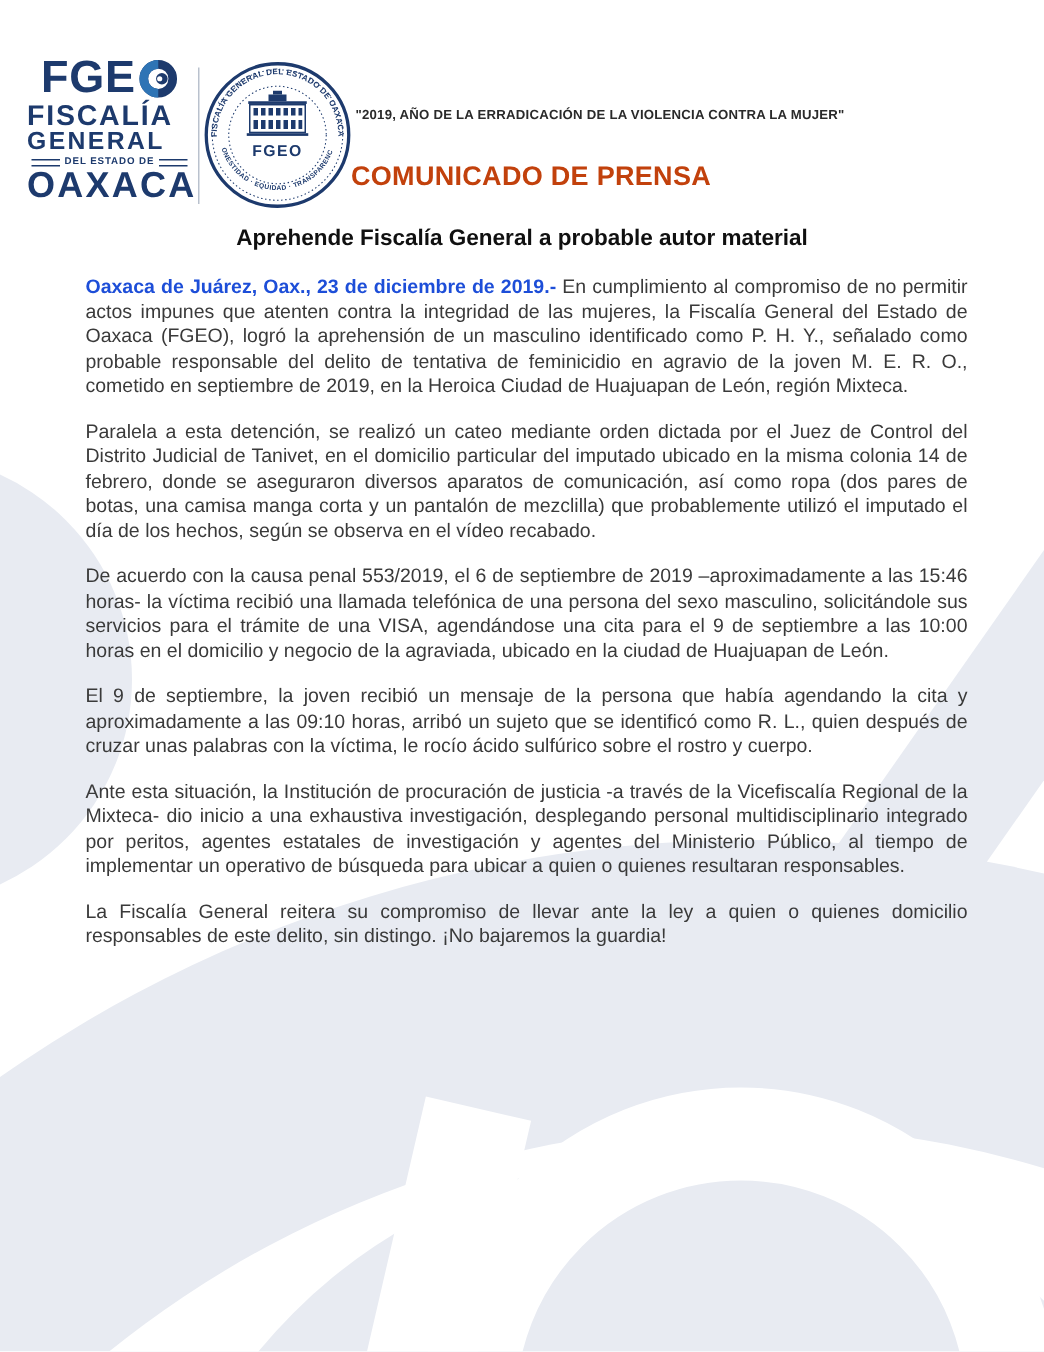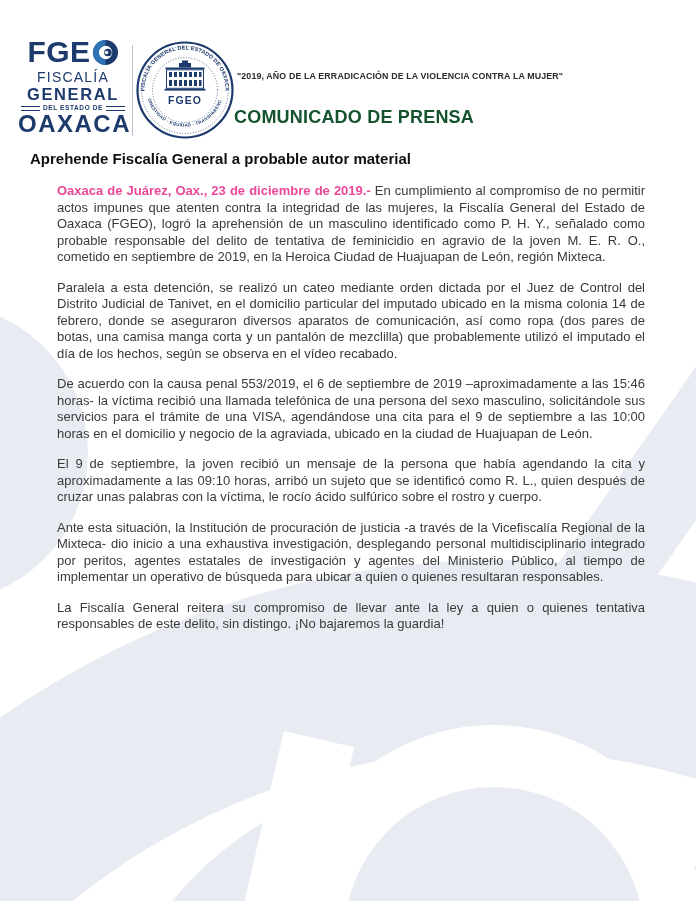--- a/index.html
+++ b/index.html
@@ -13,38 +13,38 @@
   .wm-right-band{left:520px;top:458px;width:270px;height:88px;background:#e8ebf2;transform:rotate(-55deg);}
   .wm-outer{left:-370px;top:560px;width:1740px;height:1740px;border-radius:50%;background:#e8ebf2;}
   .wm-outer-hole{left:-180px;top:750px;width:1360px;height:1360px;border-radius:50%;background:#ffffff;}
   .wm-inner-disc{left:90px;top:770px;width:720px;height:720px;border-radius:50%;background:#e8ebf2;}
   .wm-white-band{left:247px;top:735px;width:72px;height:320px;background:#ffffff;transform:rotate(13deg);}
   .wm-ring{left:282px;top:725px;width:300px;height:300px;border:62px solid #ffffff;border-radius:50%;background:transparent;}
   
   .content{position:relative;z-index:1;}
   .header{position:relative;height:146px;}
   
-  .logo{position:absolute;left:18px;top:37px;width:110px;text-align:center;color:#1d3a6d;}
+  .logo{position:absolute;left:18px;top:37px;width:110px;text-align:left;color:#1d3a6d;}
   .logo-acronym{display:flex;align-items:center;justify-content:center;font-weight:bold;font-size:30px;line-height:30px;letter-spacing:0.5px;color:#1d3a6d;}
   .logo-acronym svg{margin-left:1px;}
-  .logo-l1{font-size:14px;font-weight:normal;letter-spacing:1.2px;line-height:17px;margin-top:2px;}
+  .logo-l1{font-size:19px;font-weight:bold;letter-spacing:1.2px;line-height:17px;margin-top:2px;}
   .logo-l2{font-size:16.5px;font-weight:bold;letter-spacing:1.6px;line-height:17px;}
   .logo-l3{display:flex;align-items:center;justify-content:center;font-size:6.5px;font-weight:bold;letter-spacing:0.6px;line-height:8px;margin:1px 0;}
   .logo-l3 .rule{flex:1;height:3px;border-top:1px solid #1d3a6d;border-bottom:1px solid #1d3a6d;margin:0 3px;}
   .logo-l4{font-size:24px;font-weight:bold;letter-spacing:1.5px;line-height:21px;}
   .divider{position:absolute;left:132px;top:45px;width:1px;height:91px;background:#b9c1cd;}
   .seal{position:absolute;left:135px;top:40px;width:100px;height:100px;}
   .motto{position:absolute;left:237px;top:71px;width:340px;font-size:8.8px;font-weight:bold;color:#2a2a2a;letter-spacing:0.15px;line-height:11px;}
-  .doc-type{position:absolute;left:234px;top:107px;font-size:18px;font-weight:bold;color:#14532d;letter-spacing:0.2px;}
+  .doc-type{position:absolute;left:234px;top:107px;font-size:18px;font-weight:bold;color:#c2410c;letter-spacing:0.2px;}
   
-  .title{margin:3px 30px 0;text-align:left;font-size:15px;font-weight:bold;color:#101010;line-height:19px;}
+  .title{margin:3px 30px 0;text-align:center;font-size:15px;font-weight:bold;color:#101010;line-height:19px;}
   
   .article{padding:15px 51px 0 57px;font-size:13px;line-height:16.5px;color:#3a3a3a;text-align:justify;}
   .para{margin:0 0 14px 0;}
-  .dateline{font-weight:bold;color:#ec4899;}
+  .dateline{font-weight:bold;color:#1d4ed8;}
 </style>
 </head>
 <body>
 
 <div class="page">
 
   <div class="wm wm-left-arc"></div>
   <div class="wm wm-right-band"></div>
   <div class="wm wm-outer"></div>
   <div class="wm wm-outer-hole"></div>
@@ -121,17 +121,17 @@
     <div class="title">
       <div>Aprehende Fiscalía General a probable autor material</div>
     </div>
 
     <div class="article">
       <p class="para"><span class="dateline">Oaxaca de Juárez, Oax., 23 de diciembre de 2019.-</span> <span>En cumplimiento al compromiso de no permitir actos impunes que atenten contra la integridad de las mujeres, la Fiscalía General del Estado de Oaxaca (FGEO), logró la aprehensión de un masculino identificado como P. H. Y., señalado como probable responsable del delito de tentativa de feminicidio en agravio de la joven M. E. R. O., cometido en septiembre de 2019, en la Heroica Ciudad de Huajuapan de León, región Mixteca.</span></p>
       <p class="para">Paralela a esta detención, se realizó un cateo mediante orden dictada por el Juez de Control del Distrito Judicial de Tanivet, en el domicilio particular del imputado ubicado en la misma colonia 14 de febrero, donde se aseguraron diversos aparatos de comunicación, así como ropa (dos pares de botas, una camisa manga corta y un pantalón de mezclilla) que probablemente utilizó el imputado el día de los hechos, según se observa en el vídeo recabado.</p>
       <p class="para">De acuerdo con la causa penal 553/2019, el 6 de septiembre de 2019 –aproximadamente a las 15:46 horas- la víctima recibió una llamada telefónica de una persona del sexo masculino, solicitándole sus servicios para el trámite de una VISA, agendándose una cita para el 9 de septiembre a las 10:00 horas en el domicilio y negocio de la agraviada, ubicado en la ciudad de Huajuapan de León.</p>
       <p class="para">El 9 de septiembre, la joven recibió un mensaje de la persona que había agendando la cita y aproximadamente a las 09:10 horas, arribó un sujeto que se identificó como R. L., quien después de cruzar unas palabras con la víctima, le rocío ácido sulfúrico sobre el rostro y cuerpo.</p>
       <p class="para">Ante esta situación, la Institución de procuración de justicia -a través de la Vicefiscalía Regional de la Mixteca- dio inicio a una exhaustiva investigación, desplegando personal multidisciplinario integrado por peritos, agentes estatales de investigación y agentes del Ministerio Público, al tiempo de implementar un operativo de búsqueda para ubicar a quien o quienes resultaran responsables.</p>
-      <p class="para">La Fiscalía General reitera su compromiso de llevar ante la ley a quien o quienes tentativa responsables de este delito, sin distingo. ¡No bajaremos la guardia!</p>
+      <p class="para">La Fiscalía General reitera su compromiso de llevar ante la ley a quien o quienes domicilio responsables de este delito, sin distingo. ¡No bajaremos la guardia!</p>
     </div>
 
   </div>
 </div>
 
 </body></html>

